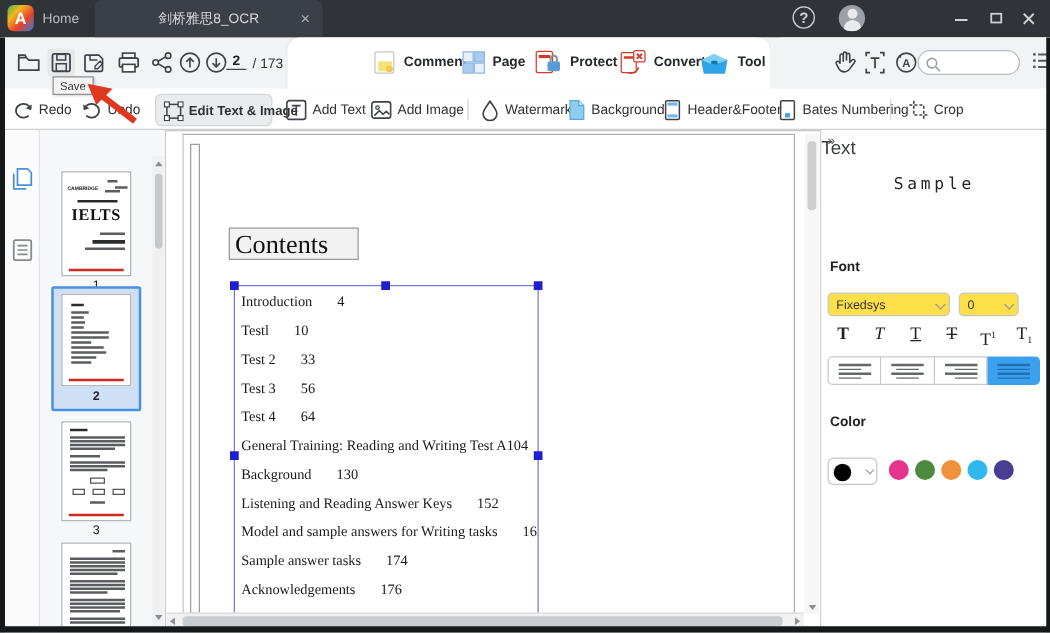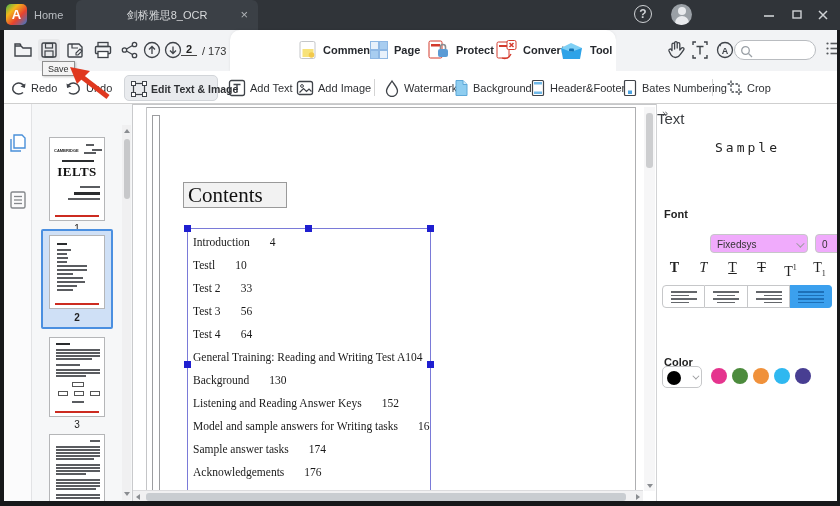--- a/index.html
+++ b/index.html
@@ -106,21 +106,21 @@
   .hscroll { position:absolute; left:0; bottom:0; width:510px; height:11px; background:#f1f1f2; border-top:1px solid #dcdcde; }
   .hthumb { position:absolute; left:13px; top:1.5px; width:480px; height:8px; background:#c9cdd1; border-radius:3px; }
 
   
   .right-panel { position:absolute; left:656px; top:0; width:181px; height:397px; background:#fff; border-left:1px solid #d2d3d5; }
   .collapse-r { position:absolute; left:5px; top:3px; font-size:11px; color:#55585c; }
   .rp-title { position:absolute; left:0; top:6px; width:181px; text-align:left; font-size:15px; color:#3a3d41; }
   .rp-sample { position:absolute; left:0; top:36px; width:181px; text-align:center;
     font-family:"DejaVu Sans Mono",monospace; font-size:13px; letter-spacing:3px; color:#222; }
   .rp-section { position:absolute; left:7px; font-size:11px; font-weight:bold; color:#222; }
-  .dd { position:absolute; height:19px; background:#f0abfc; border:1px solid #c6c7c9; border-radius:4px; font-size:10px; color:#333;margin-left:48px; }
+  .dd { position:absolute; height:19px; background:#fde047; border:1px solid #c6c7c9; border-radius:4px; font-size:10px; color:#333; }
   .dd .dd-val { position:absolute; left:6px; top:3.5px; }
   .dd .chev { position:absolute; right:5px; top:7px; width:6px; height:6px; border-right:1.4px solid #9a9b9e;
     border-bottom:1.4px solid #9a9b9e; transform:rotate(45deg) translateY(-2px); }
   .fmt-row { position:absolute; left:5px; top:152px; width:170px; display:flex; justify-content:space-between; }
   .fmt-btn { width:25px; height:24px; text-align:center; font-family:"Liberation Serif",serif; font-size:14px; color:#222; line-height:24px; }
   .fmt-btn sup { font-size:8px; } .fmt-btn sub { font-size:8px; }
   .align-row { position:absolute; left:5px; top:181px; width:170px; height:23px; display:flex; }
   .align-btn { flex:1; border:1px solid #c6c7c9; background:#fff; position:relative; }
   .align-btn + .align-btn { border-left:none; }
   .align-btn.first { border-radius:4px 0 0 4px; } .align-btn.last { border-radius:0 4px 4px 0; }
@@ -603,21 +603,21 @@
         <div class="align-btn last active">
           <div class="bars">
               <i style="width:26px"></i>
               <i style="width:26px"></i>
               <i style="width:26px"></i>
               <i style="width:26px"></i>
             </div>
         </div>
       </div>
 
-      <div class="rp-section" style="top:252px">Color</div>
+      <div class="rp-section" style="top:228px">Color</div>
       <div class="color-dd">
         <span class="blackdot"></span>
         <span class="chev"></span>
       </div>
       <div class="swatches" id="swatches">
           <span class="swatch" style="background: rgb(229, 52, 142);"></span>
           <span class="swatch" style="background: rgb(76, 139, 61);"></span>
           <span class="swatch" style="background: rgb(240, 145, 59);"></span>
           <span class="swatch" style="background: rgb(47, 184, 240);"></span>
           <span class="swatch" style="background: rgb(72, 62, 146);"></span>

